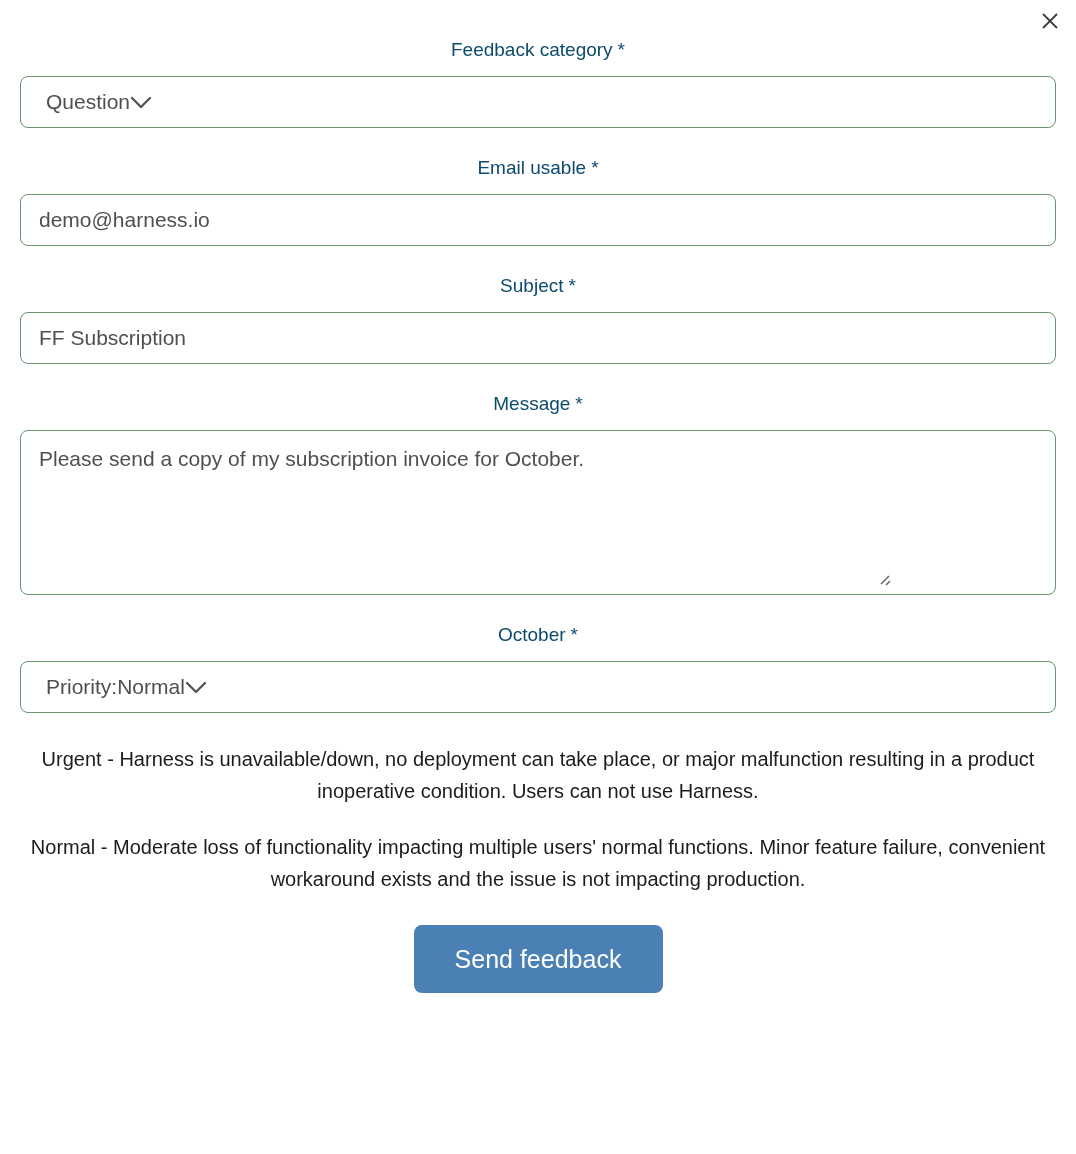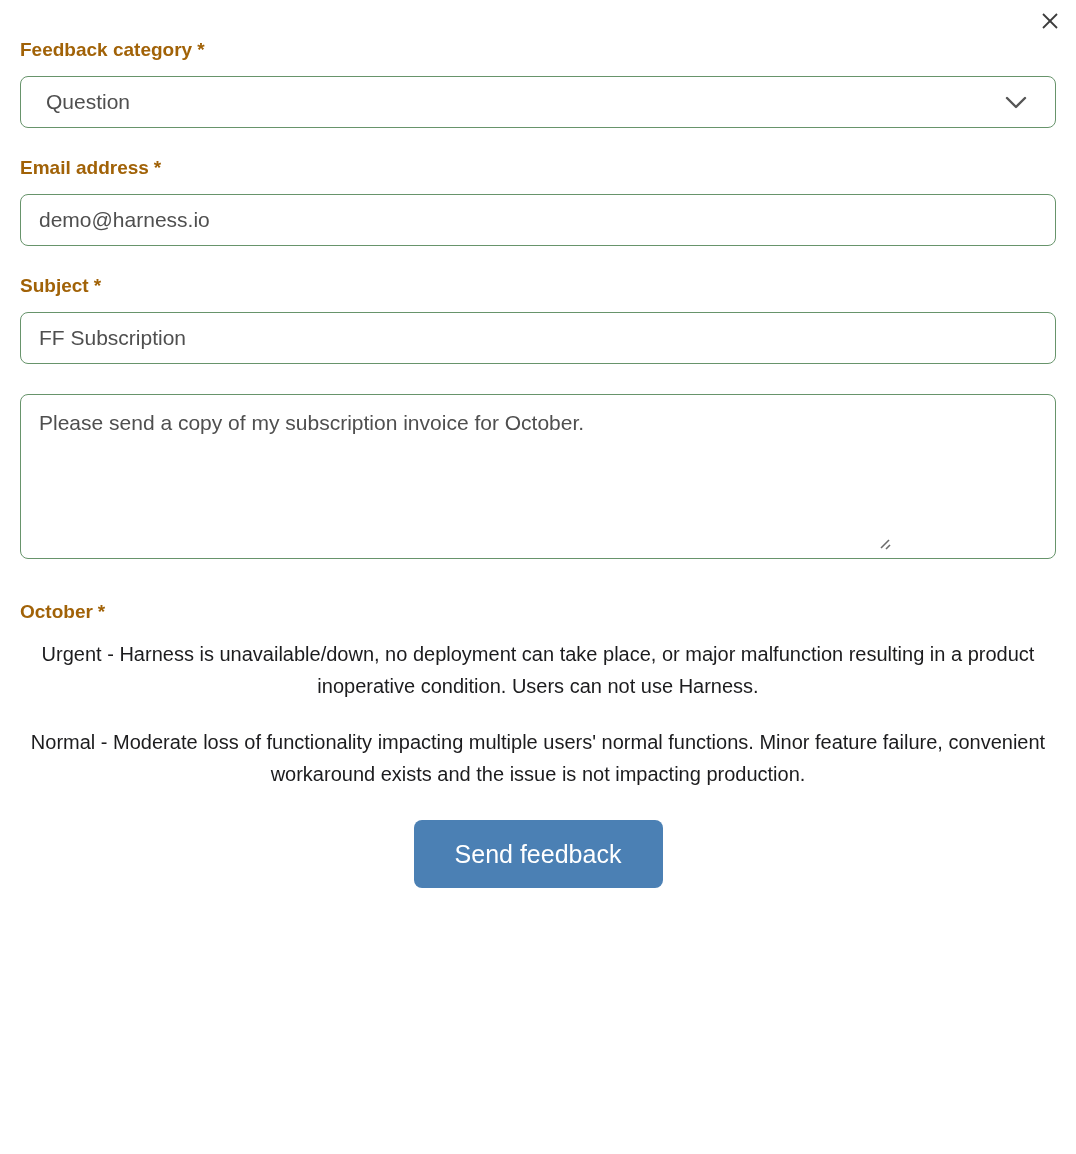--- a/index.html
+++ b/index.html
@@ -18,52 +18,53 @@
   .close-btn {
     position: absolute;
     top: 10px; right: 14px;
     width: 24px; height: 24px;
     display: flex; align-items: center; justify-content: center;
     background: none; border: none; cursor: pointer;
   }
   .field-label {
     display: block;
     font-size: 19px;
-    font-weight: bold;
-    color: #a16207;
+    font-weight: normal;
+    color: #0c4a6e;
     line-height: 20px;
     margin-bottom: 16px;
+    text-align: center;
   }
   .field-label .asterisk { margin-left: 5px; }
   .control {
     width: 1036px;
     height: 52px;
     border: 1px solid #67946b;
     border-radius: 8px;
     background: #ffffff;
     font-family: "Liberation Sans", sans-serif;
     font-size: 21px;
     color: #4f4f4f;
     margin-bottom: 30px;
   }
   .select-box {
     display: flex;
     align-items: center;
-    justify-content: space-between;
+    justify-content: flex-start;
     padding: 0 28px 0 25px;
     cursor: pointer;
   }
   input.control {
     padding: 8px 18px;
     outline: none;
   }
   .textarea-wrap {
     position: relative;
     width: 876px;
-    margin-bottom: 43px;
+    margin-bottom: 30px;
   }
   textarea.control {
     display: block;
     width: 1036px;
     height: 165px;
     padding: 14px 18px;
     resize: none;
     outline: none;
     line-height: 28px;
     margin-bottom: 0;
@@ -120,45 +121,56 @@
     <span>Question</span>
     <span>
       <svg width="22" height="13" viewBox="0 0 22 13">
         <polyline points="2,2 11,11 20,2" fill="none" stroke="#555555" stroke-width="2.4" stroke-linecap="round" stroke-linejoin="round"></polyline>
       </svg>
     </span>
   </div>
 
   
   <label class="field-label">
-    <span>Email address</span><span class="asterisk">*</span>
+    <span>Email usable</span><span class="asterisk">*</span>
   </label>
   <input class="control" type="text" value="demo@harness.io" style="">
 
   
   <label class="field-label">
     <span>Subject</span><span class="asterisk">*</span>
   </label>
   <input class="control" type="text" value="FF Subscription" style="">
 
   
+  <label class="field-label">
+    <span>Message</span><span class="asterisk">*</span>
+  </label>
   <div class="textarea-wrap">
     <textarea class="control" style="">Please send a copy of my subscription invoice for October.</textarea>
     <span class="resize-grip">
       <svg width="14" height="14" viewBox="0 0 14 14">
         <line x1="3" y1="11" x2="11" y2="3" stroke="#6b6b6b" stroke-width="1.6"></line>
         <line x1="8" y1="12" x2="12" y2="8" stroke="#6b6b6b" stroke-width="1.6"></line>
       </svg>
     </span>
   </div>
 
   
   <label class="field-label">
     <span>October</span><span class="asterisk">*</span>
   </label>
+  <div class="control select-box">
+    <span>Priority:Normal</span>
+    <span>
+      <svg width="22" height="13" viewBox="0 0 22 13">
+        <polyline points="2,2 11,11 20,2" fill="none" stroke="#555555" stroke-width="2.4" stroke-linecap="round" stroke-linejoin="round"></polyline>
+      </svg>
+    </span>
+  </div>
 
   
   <p class="help-text">Urgent - Harness is unavailable/down, no deployment can take place, or major malfunction resulting in a product inoperative condition. Users can not use Harness.</p>
   <p class="help-text">Normal - Moderate loss of functionality impacting multiple users' normal functions. Minor feature failure, convenient workaround exists and the issue is not impacting production.</p>
 
   <div class="submit-row">
     <button class="submit-btn">Send feedback</button>
   </div>
 
 </div>

